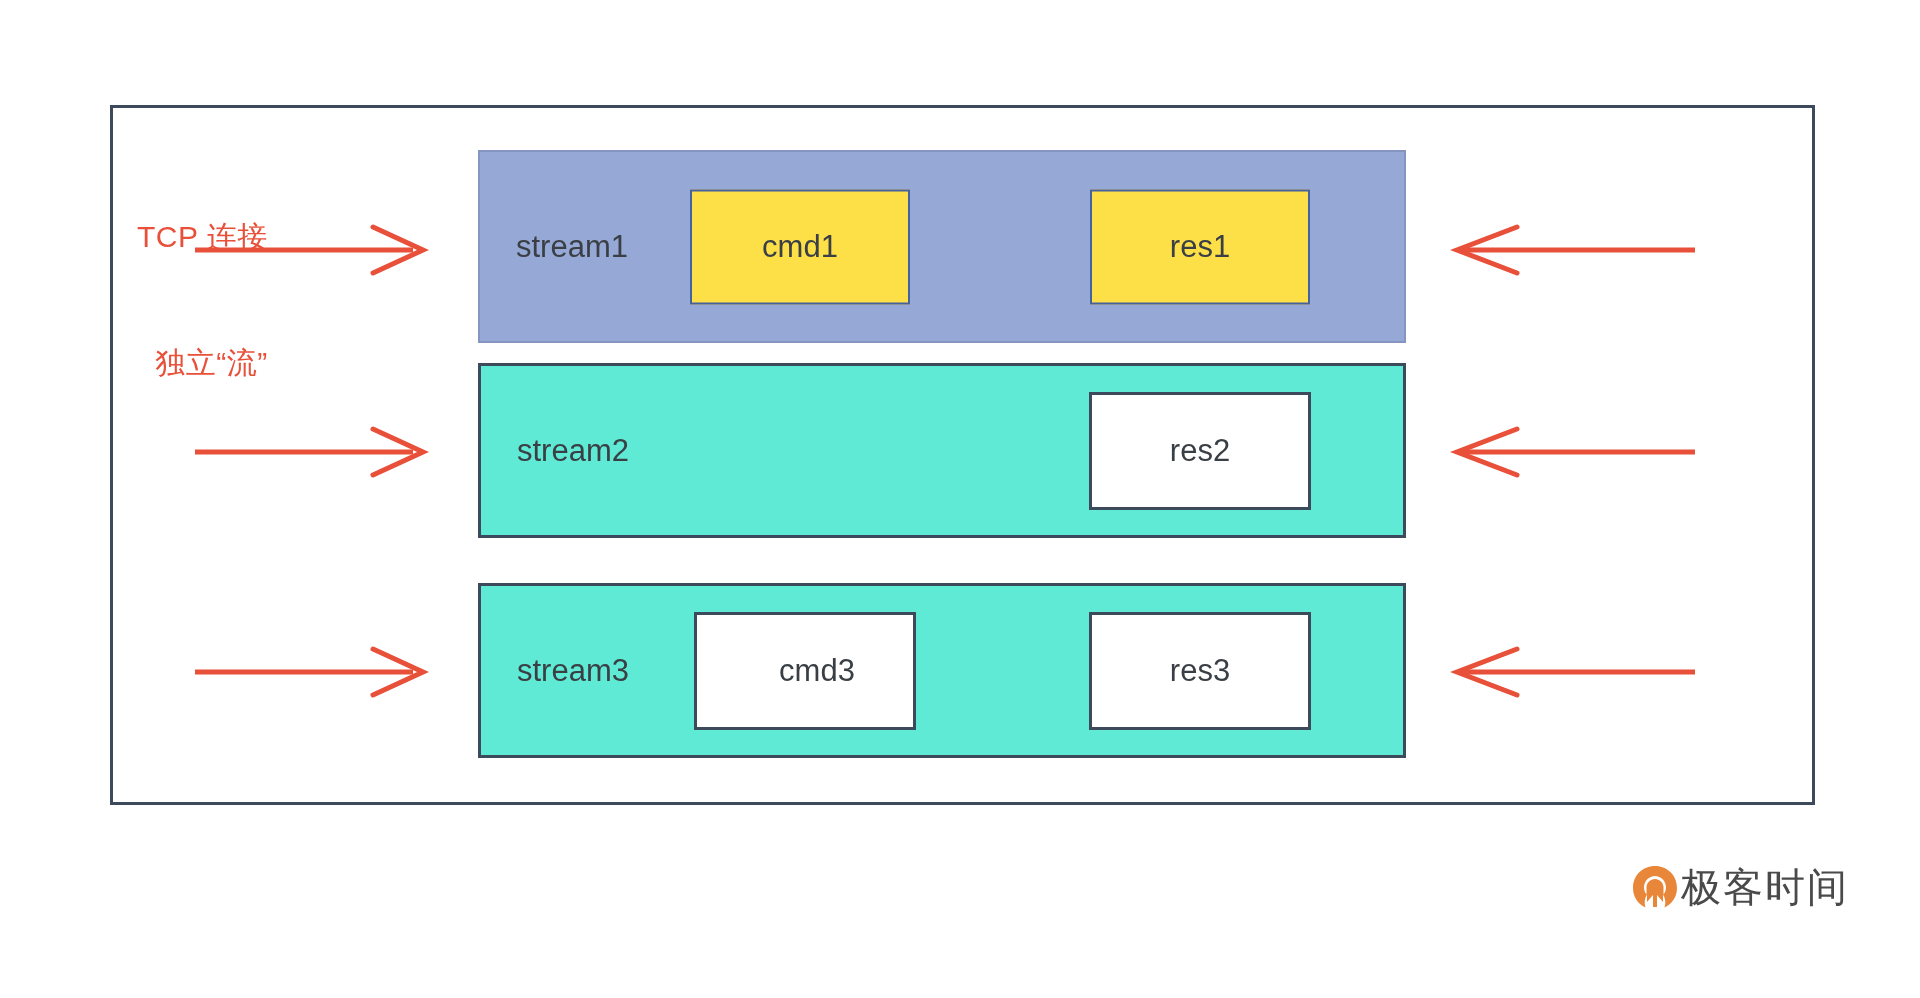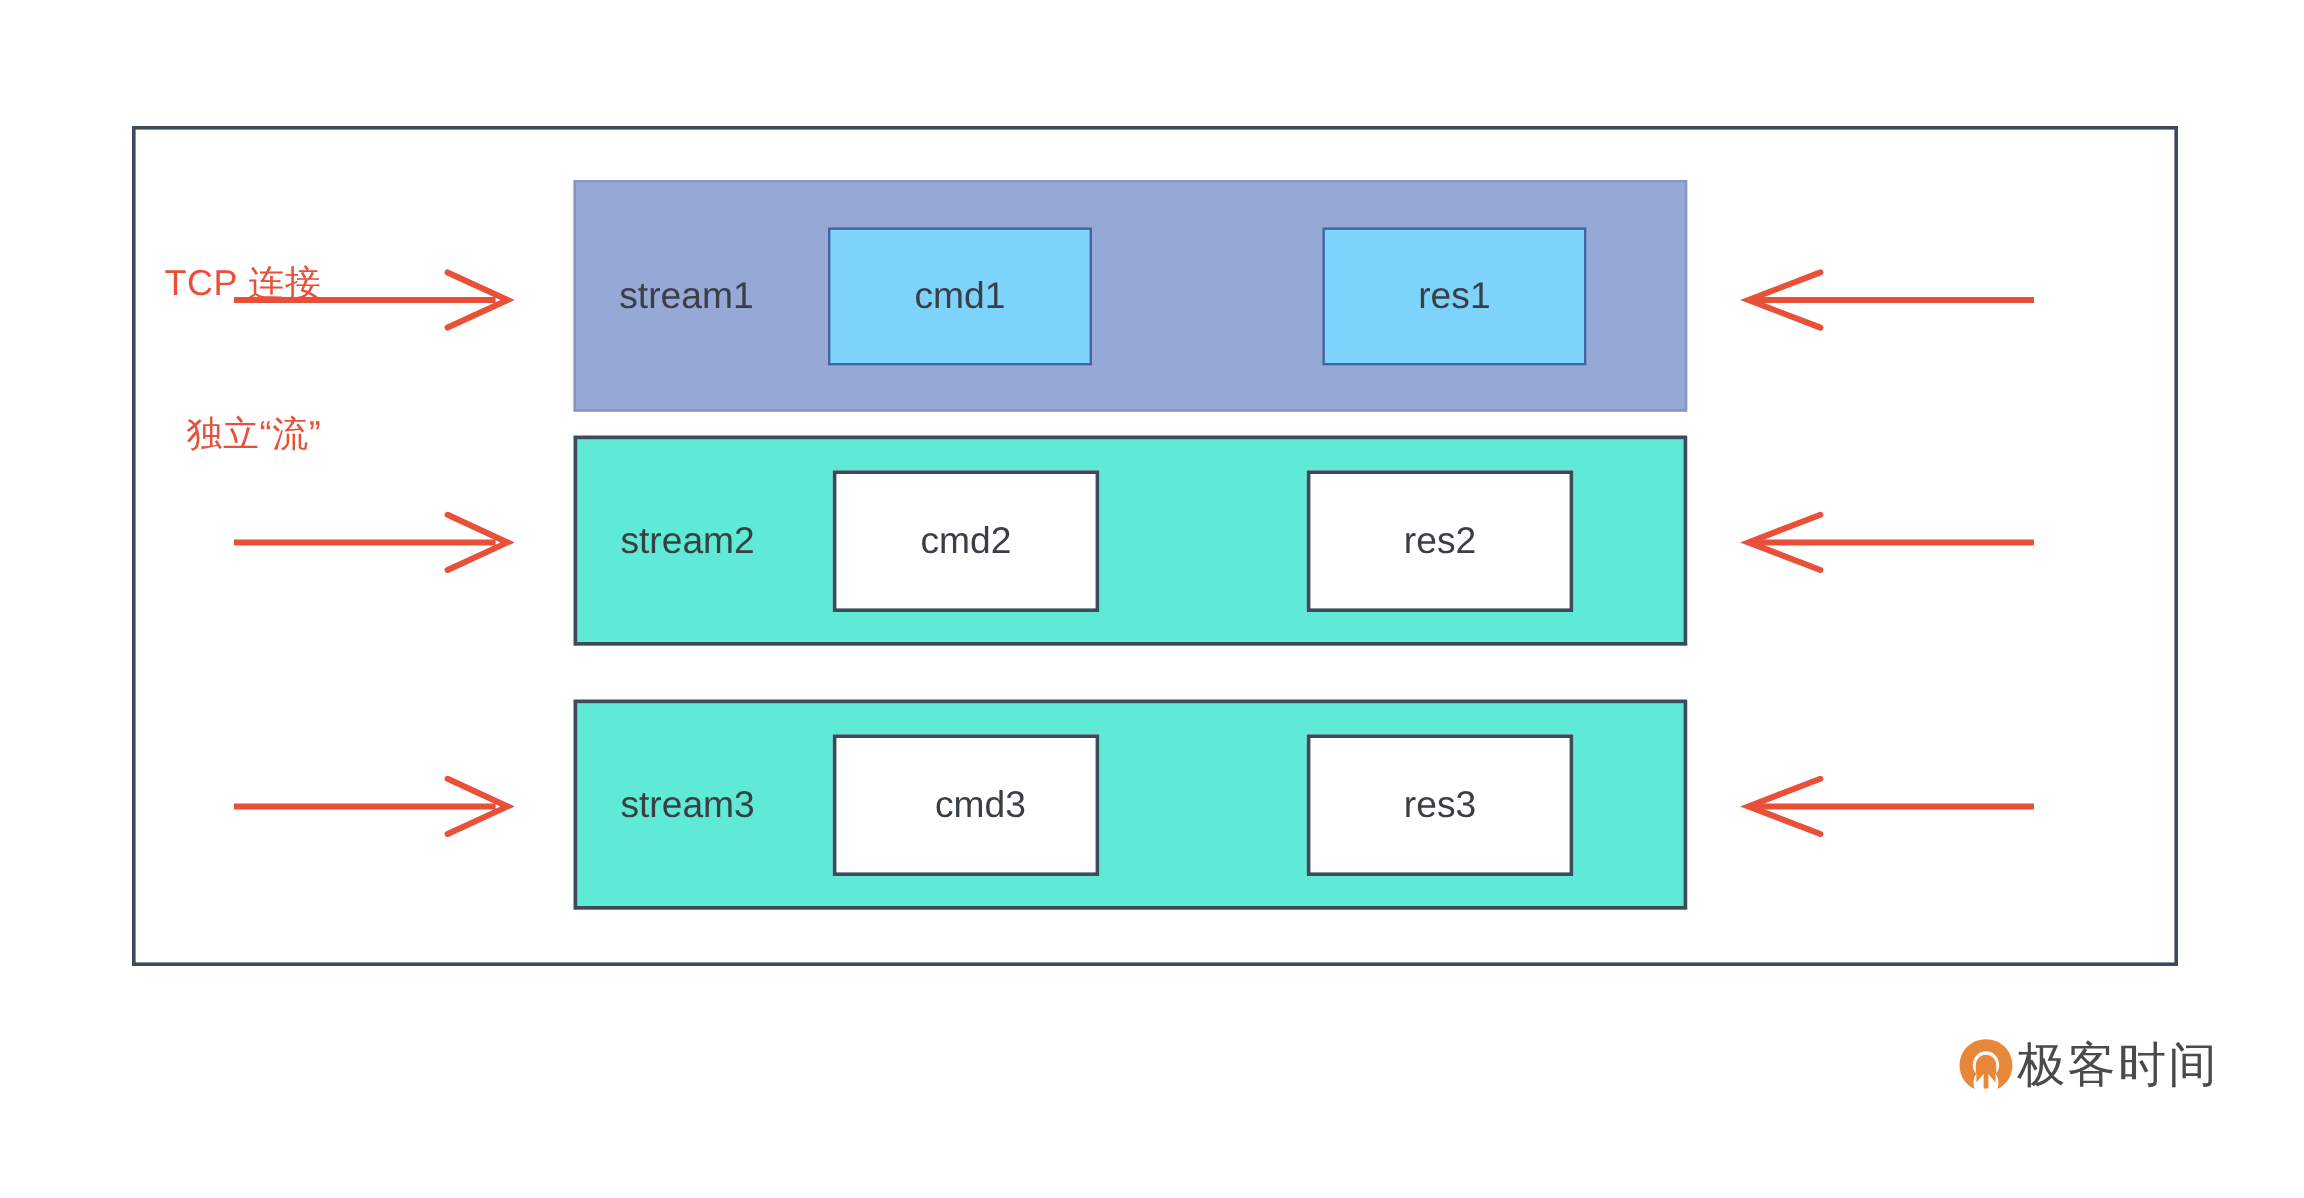--- a/index.html
+++ b/index.html
@@ -75,21 +75,21 @@
   .inner-box {
     position: absolute;
     top: 50%;
     transform: translateY(-50%);
     box-sizing: border-box;
     display: flex;
     align-items: center;
     justify-content: center;
   }
   .inner-box.filled {
-    background: #7dd3fc;
+    background: #fde047;
     border: 2px solid #46619f;
   }
   .inner-box.hollow {
     background: #ffffff;
     border: 3px solid #3d4a5c;
   }
   .inner-box .box-label {
     font-size: 31px;
     color: #3a3f45;
     white-space: nowrap;
@@ -128,30 +128,27 @@
   <div class="annotation">
     <span class="line">TCP 连接</span>
     <span class="line">独立“流”</span>
   </div>
 
   <div class="stream-row highlight" style="left:478px; top:150px; width:928px; height:193px;padding-left:39px;">
     <span class="stream-label">stream1</span>
     <div class="inner-box filled" style="left:210px; width:220px; height:115px;">
       <span class="box-label">cmd1</span>
     </div>
-    <div class="inner-box filled" style="left:610px; width:220px; height:115px;margin-left:12px;">
+    <div class="inner-box filled" style="left:610px; width:220px; height:115px;">
       <span class="box-label">res1</span>
     </div>
   </div>
 
   <div class="stream-row plain" style="left:478px; top:363px; width:928px; height:175px;">
     <span class="stream-label">stream2</span>
-    <div class="inner-box hollow" style="left:213px; width:222px; height:118px;">
-      <span class="box-label">cmd2</span>
-    </div>
     <div class="inner-box hollow" style="left:608px; width:222px; height:118px;">
       <span class="box-label">res2</span>
     </div>
   </div>
 
   <div class="stream-row plain" style="left:478px; top:583px; width:928px; height:175px;">
     <span class="stream-label">stream3</span>
     <div class="inner-box hollow" style="left:213px; width:222px; height:118px;padding-left:24px;">
       <span class="box-label">cmd3</span>
     </div>

